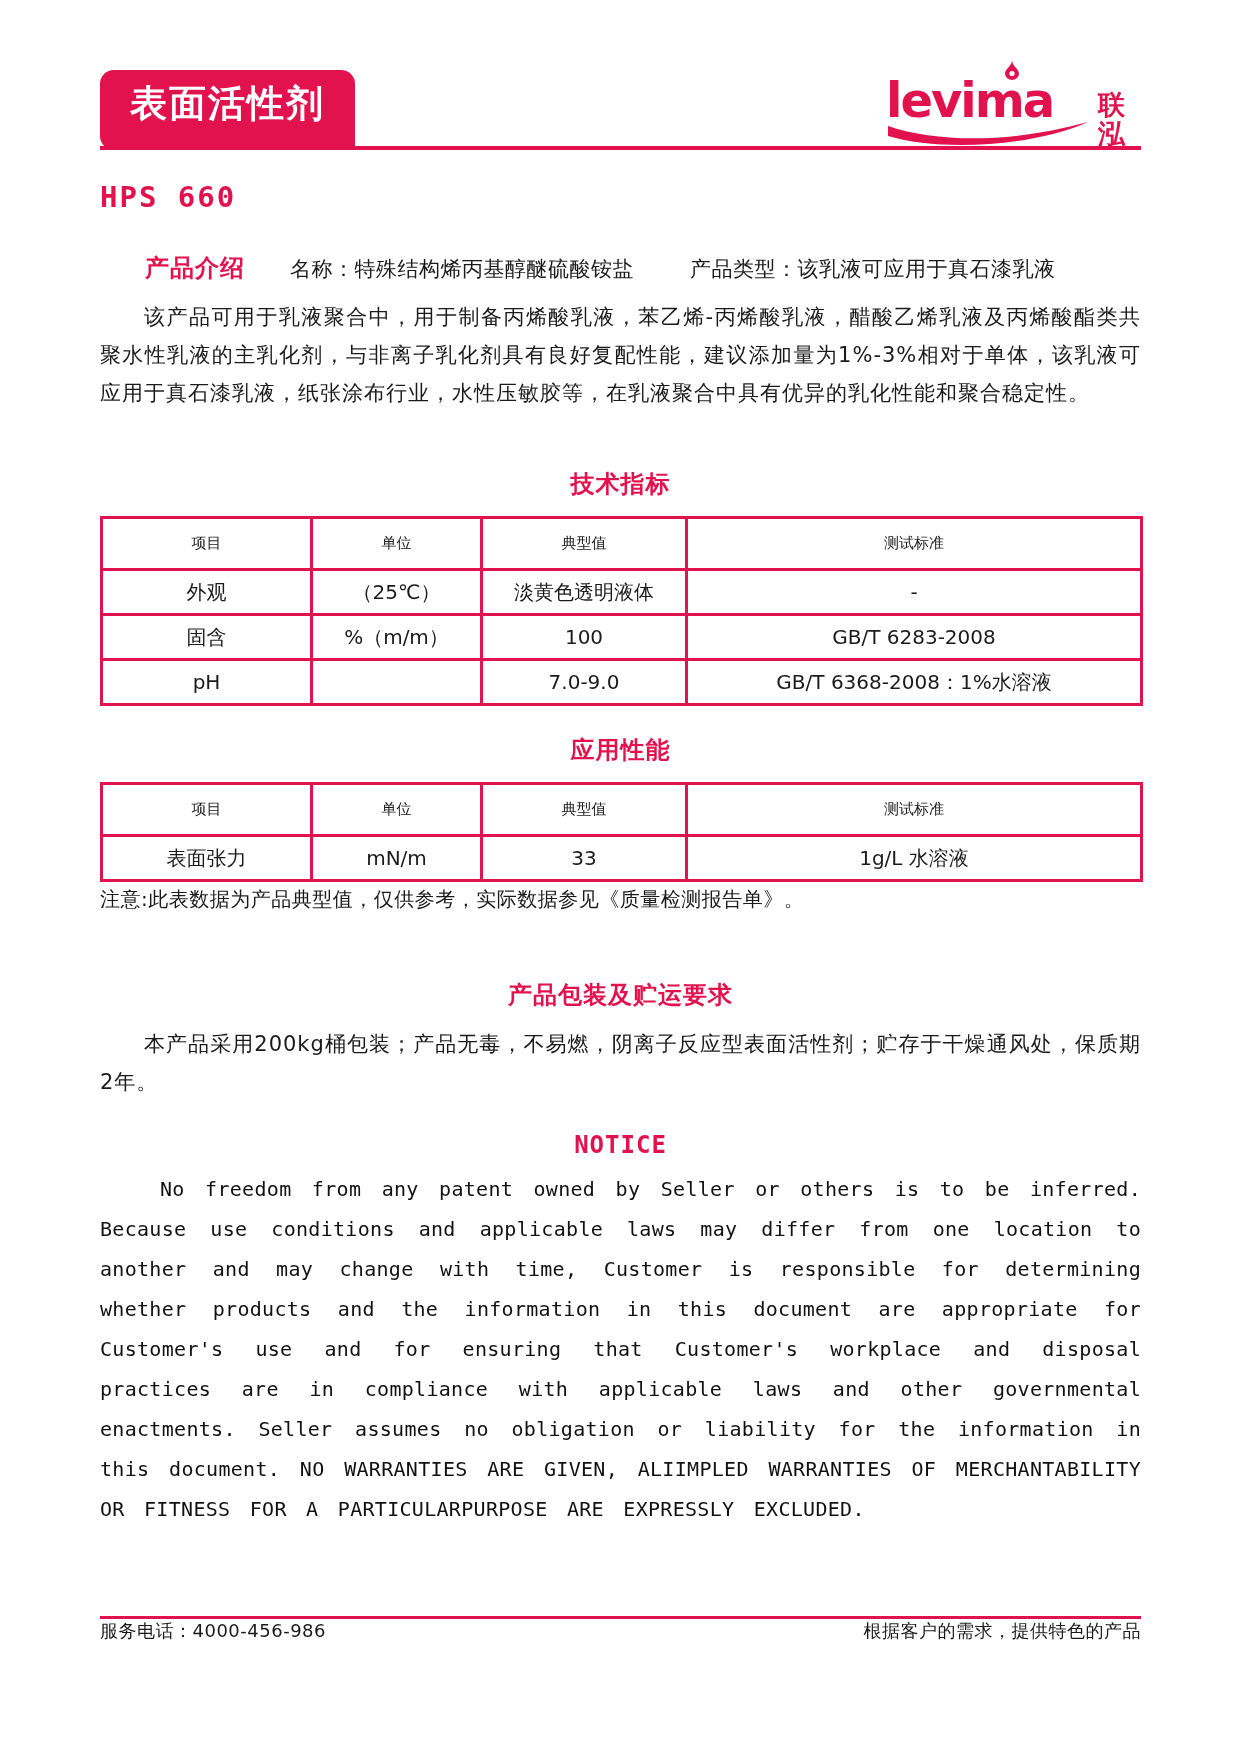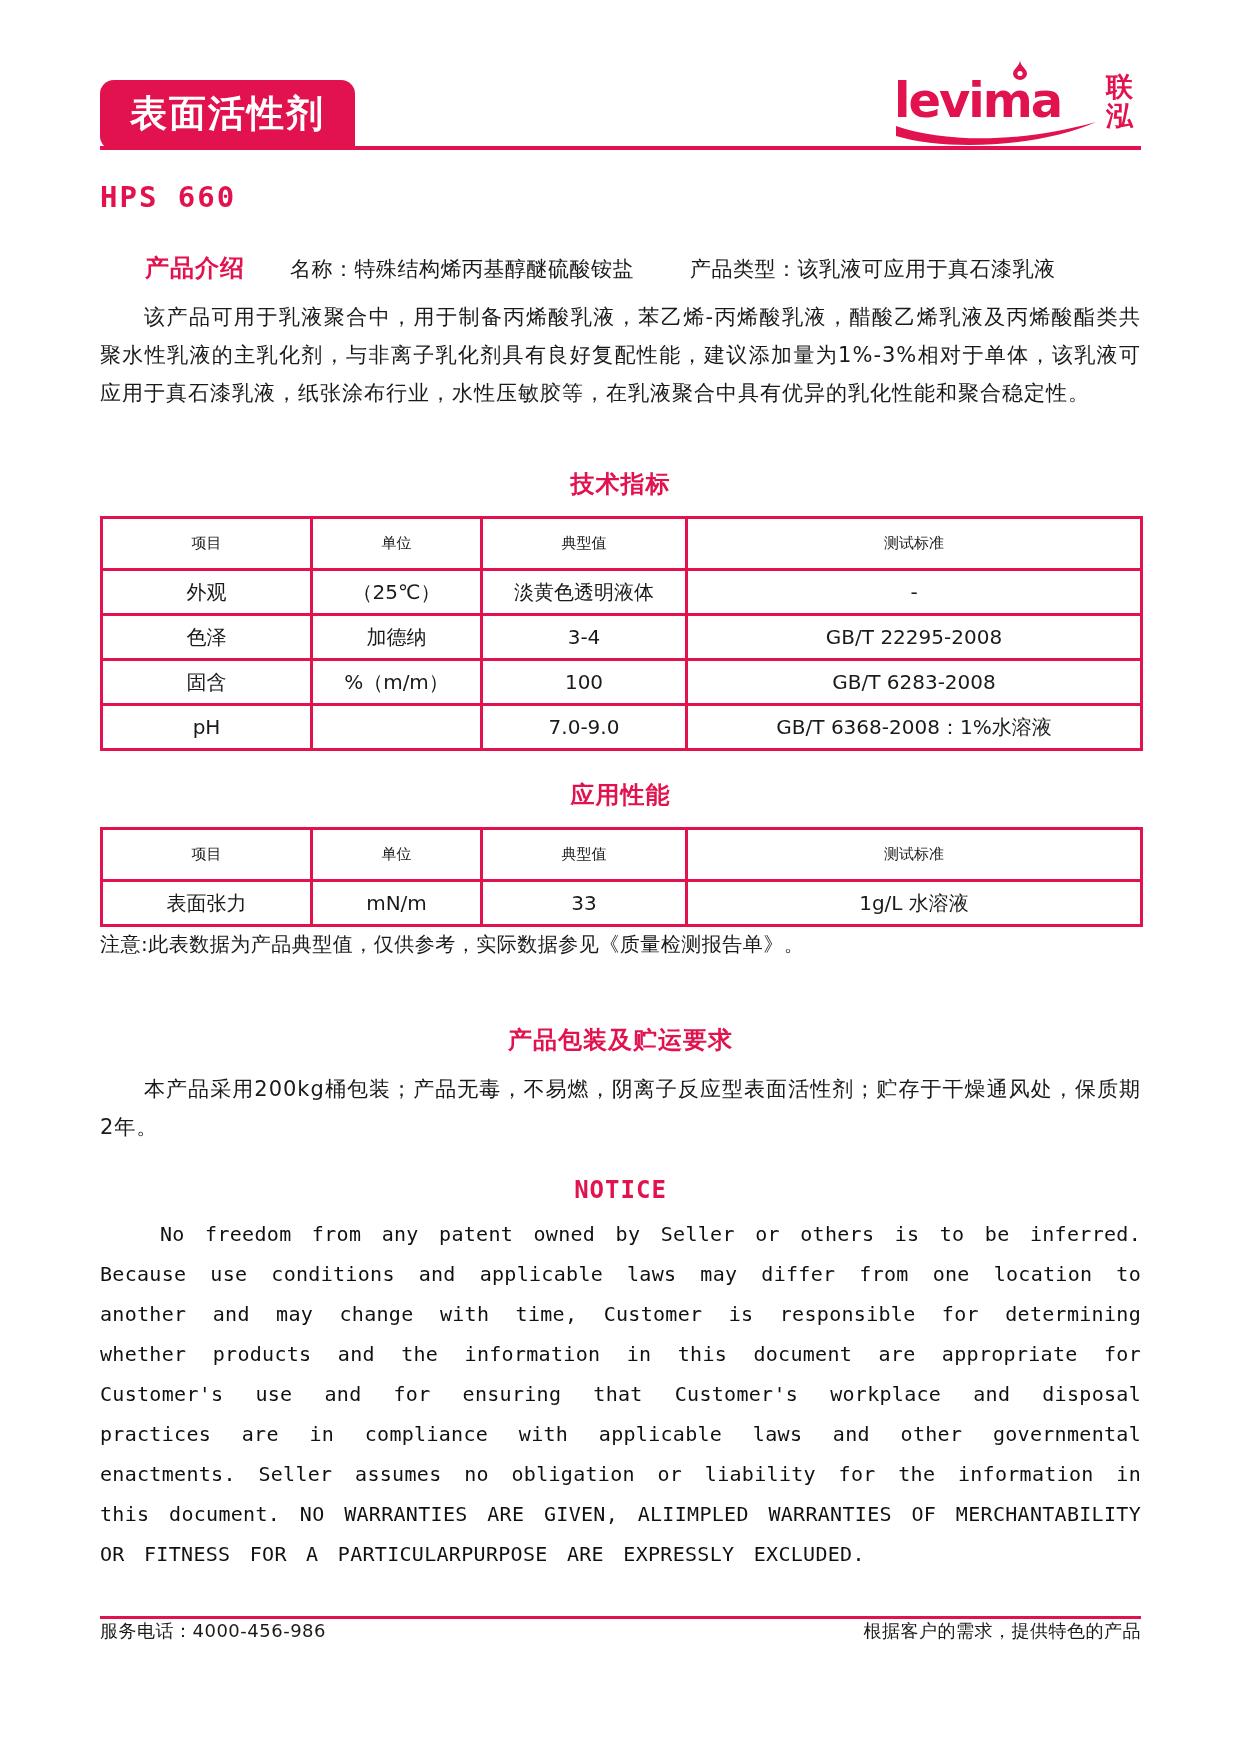--- a/index.html
+++ b/index.html
@@ -18,25 +18,25 @@
   
   .header { position:relative; margin-top:84px; height:66px; }
   .header-rule {
     position:absolute; left:0; right:0; bottom:0; height:4px;
     background:var(--accent);
   }
   .banner {
     position:absolute; left:0; bottom:0;
     background:var(--accent); color:#fff;
     font-size:37px; font-weight:700; letter-spacing:2px;
-    padding:10px 30px 12px 30px;
+    padding:10px 30px 22px 30px;
     border-radius:14px 14px 0 14px;
     line-height:1.3;
   }
-  .logo { position:absolute; right:8px; bottom:2px; display:flex; align-items:flex-start; }
+  .logo { position:absolute; right:16px; bottom:2px; display:flex; align-items:flex-end; }
   .wordmark-wrap { position:relative; padding-top:14px; }
   .wordmark {
     font-size:48px; font-weight:800; letter-spacing:-2px;
     color:var(--accent); line-height:1; display:block; font-style:normal;
   }
   .droplet { position:absolute; top:-2px; left:118px; }
   .swoosh { display:block; margin-top:-4px; }
   .logo-cjk {
     display:flex; flex-direction:column; margin-left:8px; margin-top:10px;
     color:var(--accent); font-size:27px; font-weight:700; line-height:29px;
@@ -152,26 +152,20 @@
       <th>典型值</th>
       <th>测试标准</th>
     </tr>
     <tr>
       <td>外观</td>
       <td>（25℃）</td>
       <td>淡黄色透明液体</td>
       <td>-</td>
     </tr>
     <tr>
-      <td>色泽</td>
-      <td>加德纳</td>
-      <td>3-4</td>
-      <td>GB/T 22295-2008</td>
-    </tr>
-    <tr>
       <td>固含</td>
       <td>%（m/m）</td>
       <td>100</td>
       <td>GB/T 6283-2008</td>
     </tr>
     <tr>
       <td>pH</td>
       <td></td>
       <td>7.0-9.0</td>
       <td>GB/T 6368-2008：1%水溶液</td>

